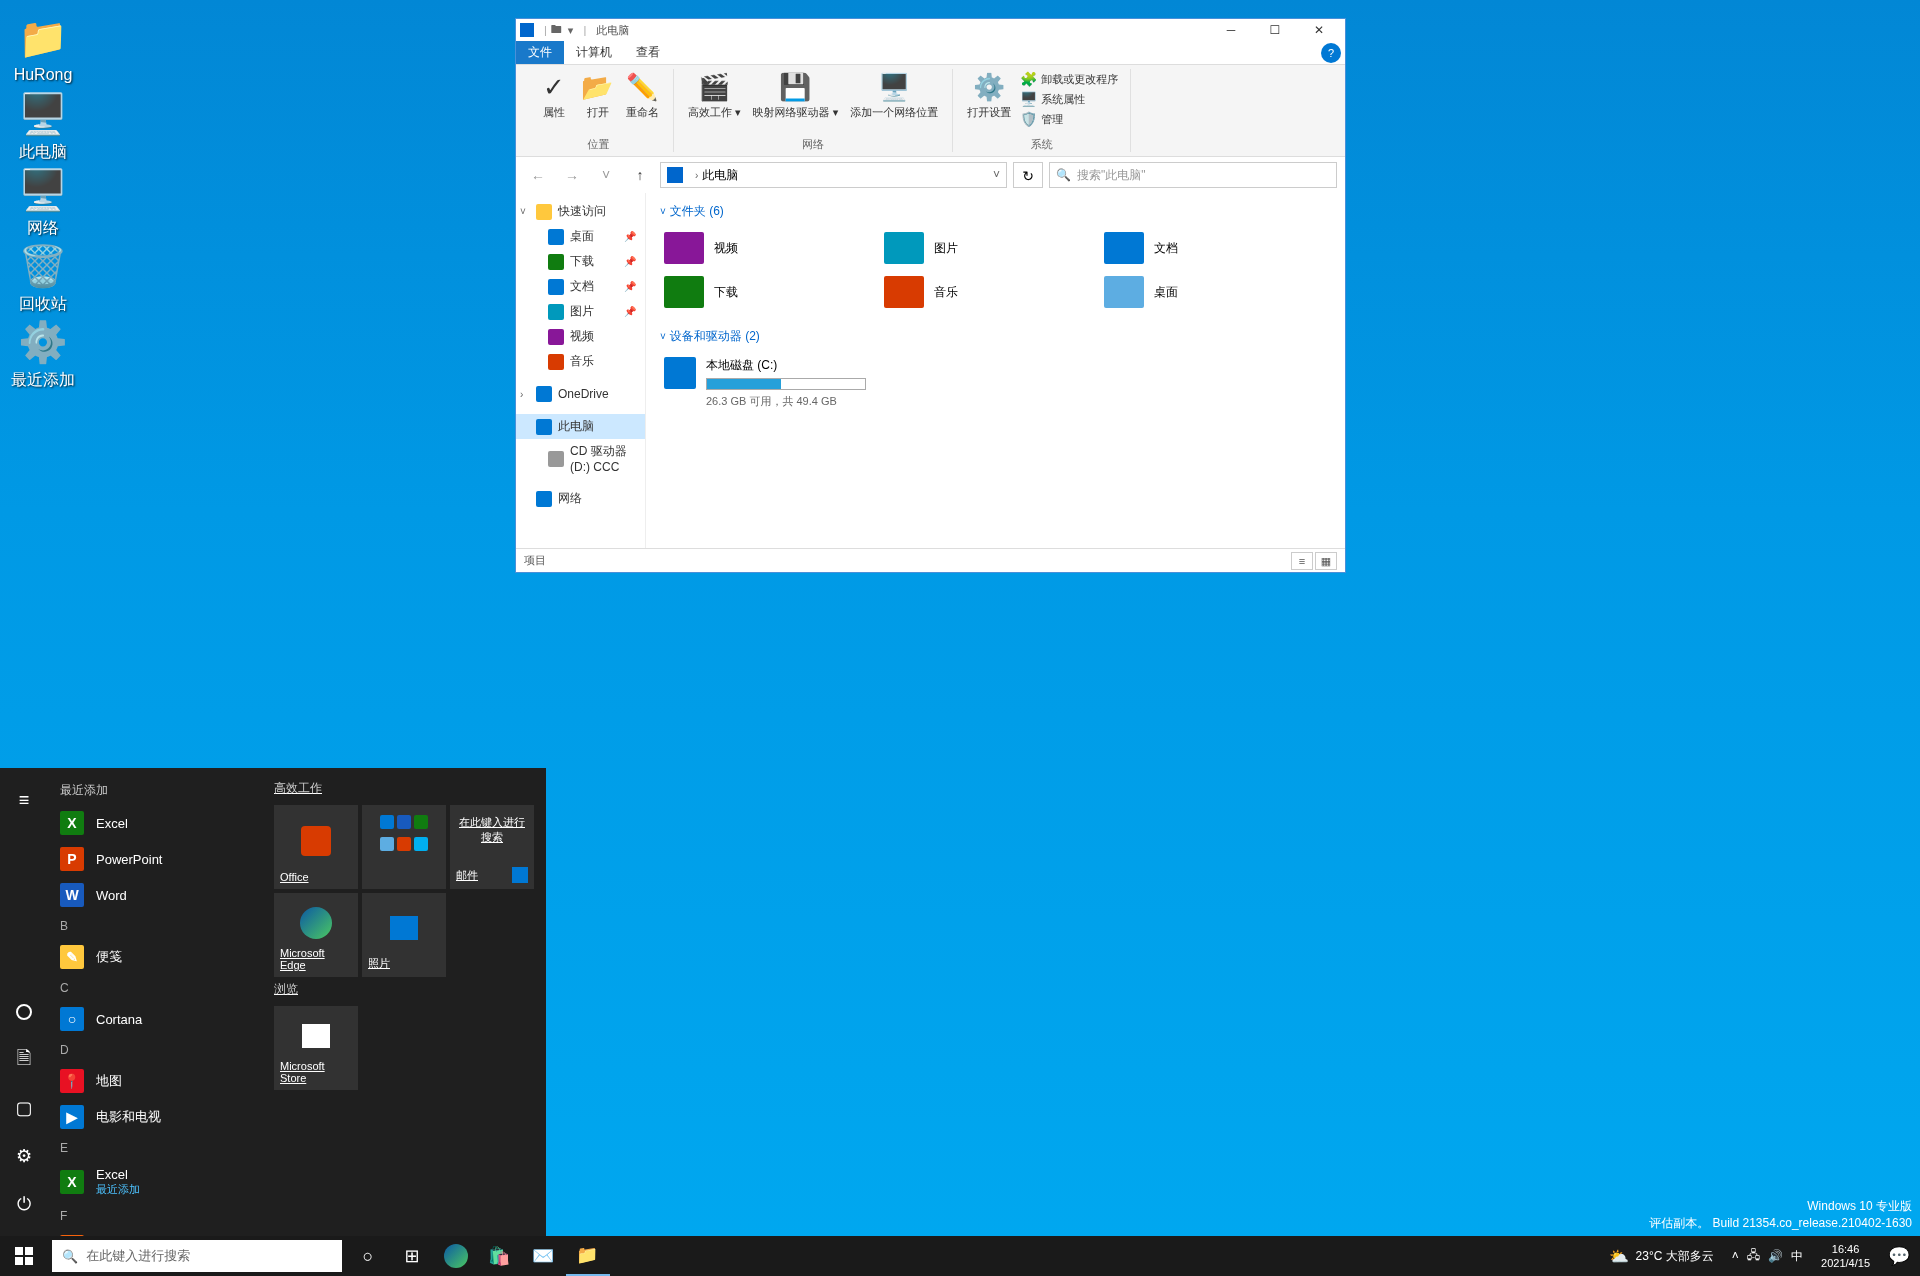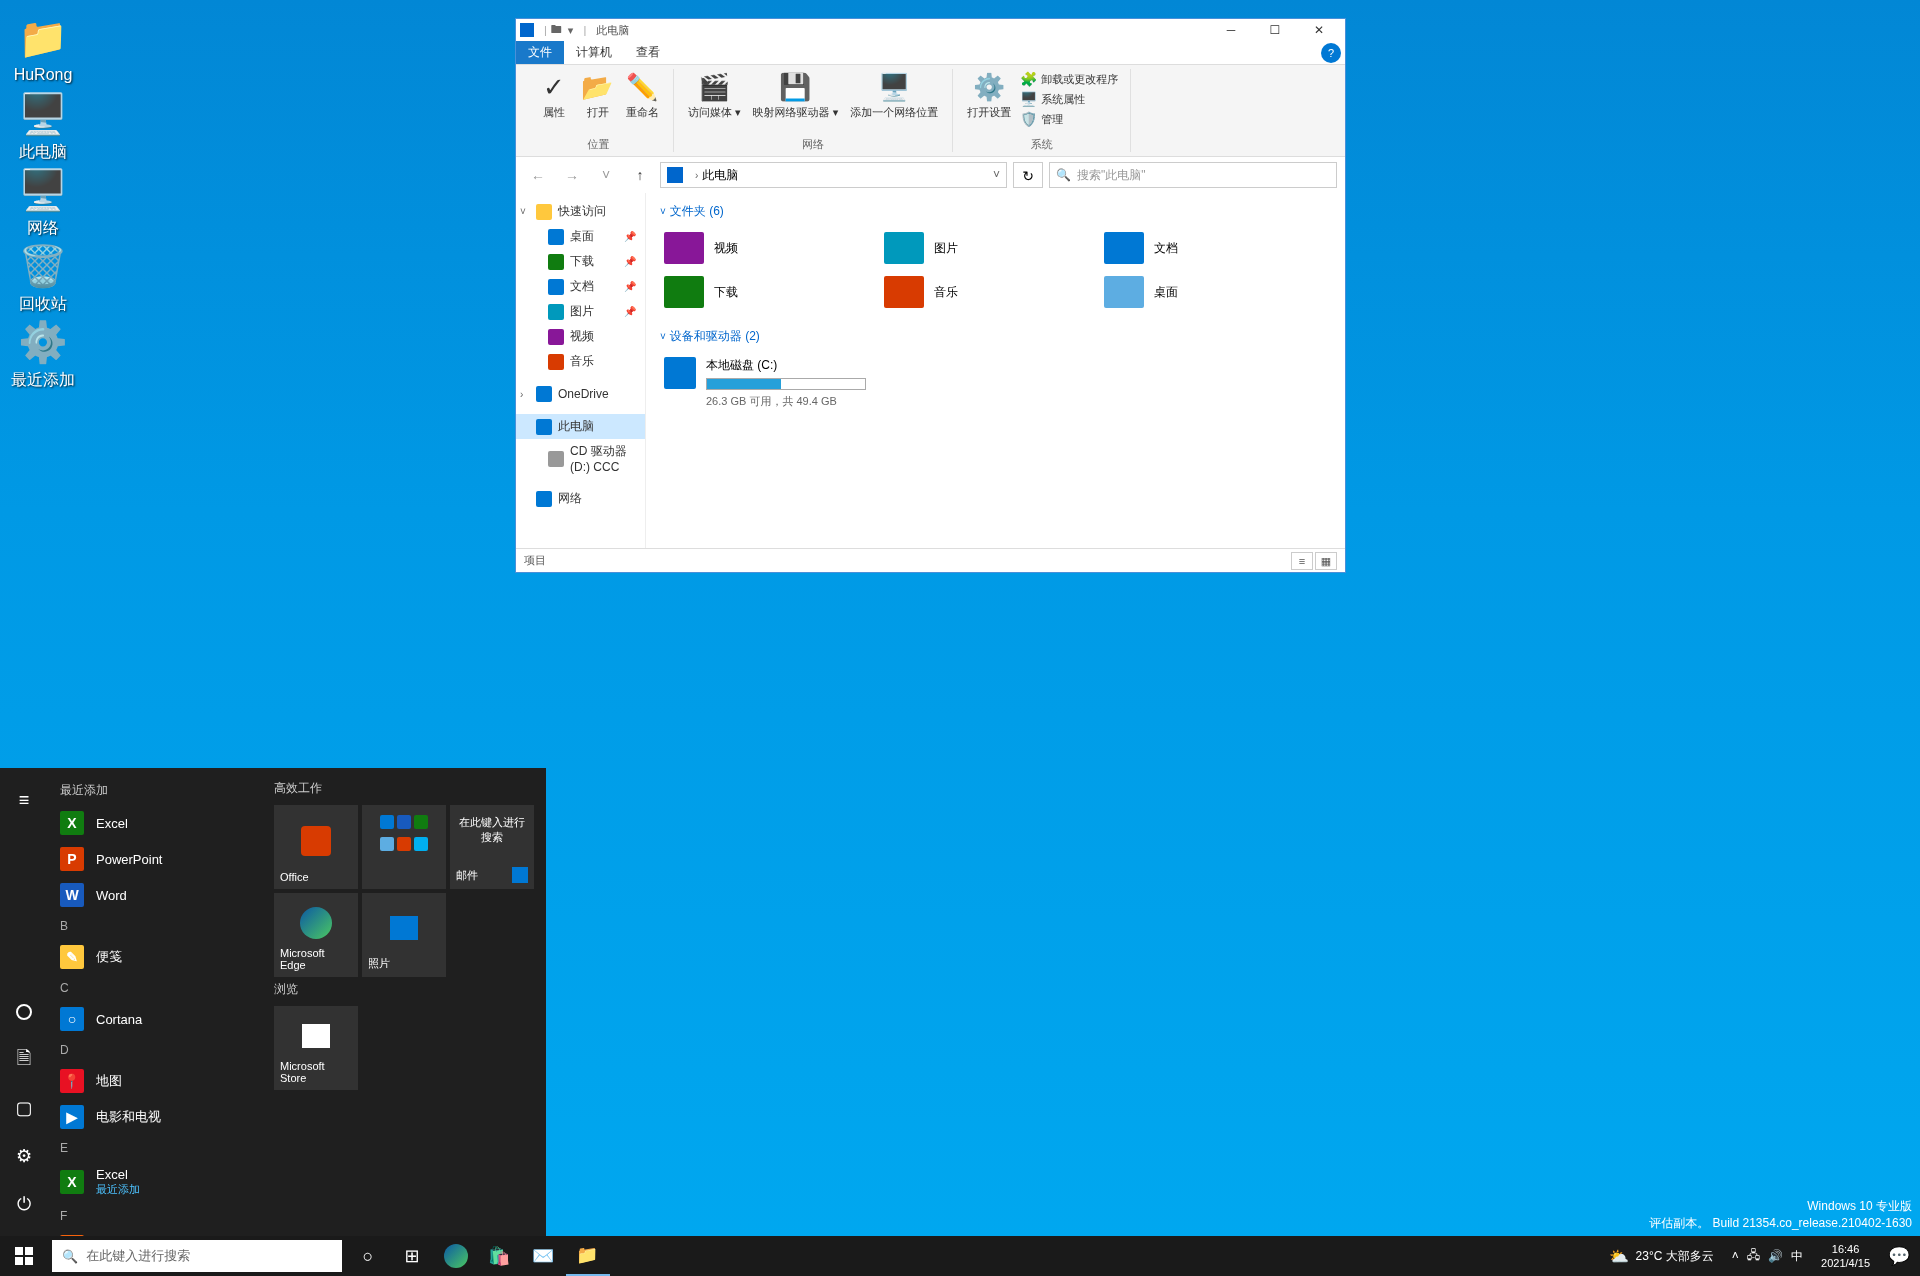--- a/index.html
+++ b/index.html
@@ -77,21 +77,21 @@
 .sm-rail-btn { width: 48px; height: 48px; display: flex; align-items: center; justify-content: center; cursor: pointer; color: #fff; font-size: 18px; }
 .sm-rail-spacer { flex: 1; }
 
 .sm-apps { width: 222px; padding: 8px 0; overflow-y: auto; }
 .sm-heading { padding: 6px 12px; font-size: 12px; color: #ccc; }
 .sm-letter { padding: 6px 12px; font-size: 12px; color: #aaa; }
 .sm-app { padding: 6px 12px; display: flex; align-items: center; cursor: pointer; }
 .sm-app .aicon { width: 24px; height: 24px; margin-right: 12px; border-radius: 2px; display: flex; align-items: center; justify-content: center; font-size: 14px; color: #fff; font-weight: bold; }
 .sm-app .asub { font-size: 11px; color: #4cc2ff; }
 
-.sm-tiles { flex: 1; padding: 12px; }
+.sm-tiles { flex: 1; padding: 12px; text-decoration: underline; }
 .sm-tiles-heading { font-size: 12px; color: #ccc; margin-bottom: 8px; }
 .tile-row { display: flex; gap: 4px; margin-bottom: 4px; }
 .tile { background: #323232; cursor: pointer; display: flex; flex-direction: column; padding: 6px; position: relative; }
 .tile.med { width: 84px; height: 84px; }
 .tile.wide { width: 84px; height: 84px; }
 .tile .tlabel { font-size: 11px; margin-top: auto; }
 .tile .tdesc { font-size: 11px; text-align: center; padding: 4px 2px; }
 .tile .ticons-row { display: flex; gap: 3px; justify-content: center; margin: 4px 0; }
 .tile .ticons-row span { width: 14px; height: 14px; border-radius: 2px; }
 .tile .tcenter { flex: 1; display: flex; align-items: center; justify-content: center; font-size: 28px; }
@@ -176,21 +176,21 @@
             <div class="ricon">✏️</div>
             <div>重命名</div>
           </div>
         </div>
         <div class="ribbon-group-label">位置</div>
       </div>
       <div class="ribbon-group">
         <div class="ribbon-items">
           <div class="ribbon-btn">
             <div class="ricon">🎬</div>
-            <div>访问媒体 ▾</div>
+            <div>高效工作 ▾</div>
           </div>
           <div class="ribbon-btn">
             <div class="ricon">💾</div>
             <div>映射网络驱动器 ▾</div>
           </div>
           <div class="ribbon-btn">
             <div class="ricon">🖥️</div>
             <div>添加一个网络位置</div>
           </div>
         </div>

